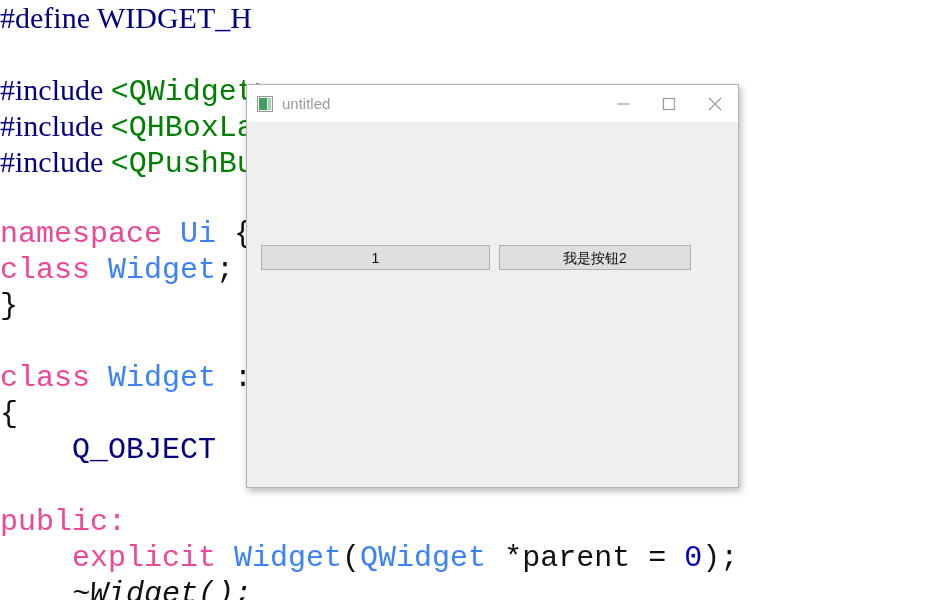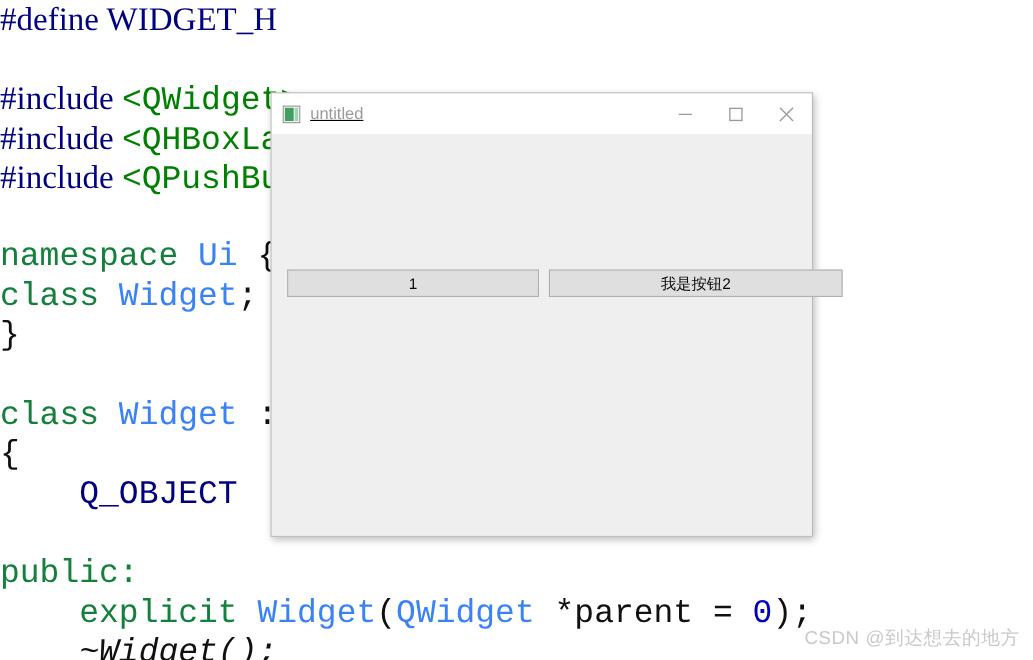--- a/index.html
+++ b/index.html
@@ -28,39 +28,38 @@
     line-height: 36px;
     white-space: pre;
     letter-spacing: 0px;
   }
   .code-line {
     height: 36px;
     padding-left: 0px;
   }
   .tok-pre   { color: #000080; font-family: Liberation Serif, serif; }            
   .tok-inc   { color: #008000; }            
-  .tok-kw    { color: #15803d; }            
+  .tok-kw    { color: #ec4899; }            
   .tok-type  { color: #3b82f6; }            
   .tok-plain { color: #101010; }            
   .tok-macro { color: #000080; margin-top: 40px; }            
   .tok-ital  { color: #101010; font-style: italic; }
   .tok-num   { color: #0000c0; }
 
   
   #app-window {
     position: absolute;
     left: 246px;
     top: 84px;
     width: 493px;
     height: 404px;
     background: #efefef;
     border: 1px solid #b4b4b4;
     box-shadow: 2px 3px 7px rgba(0,0,0,0.28);
     box-sizing: border-box;
-    text-decoration: underline;
   }
   #title-bar {
     position: relative;
     height: 37px;
     background: #ffffff;
     display: flex;
     align-items: center;
     box-sizing: border-box;
   }
   #title-icon {
@@ -121,21 +120,21 @@
   }
   #btn-one {
     left: 14px;
     top: 123px;
     width: 229px;
     height: 25px;
   }
   #btn-two {
     left: 252px;
     top: 123px;
-    width: 267px;
+    width: 192px;
     height: 25px;
   }
 
   
   #watermark {
     position: absolute;
     right: 12px;
     bottom: 9px;
     font-family: "Liberation Sans", sans-serif;
     font-size: 17px;
@@ -186,15 +185,14 @@
       </div>
     </div>
 
     <div id="client-area">
       <div class="qt-button" id="btn-one">1</div>
       <div class="qt-button" id="btn-two">我是按钮2</div>
     </div>
 
   </div>
 
-  <div id="watermark">CSDN @到达想去的地方</div>
 
 </div>
 
 </body></html>

